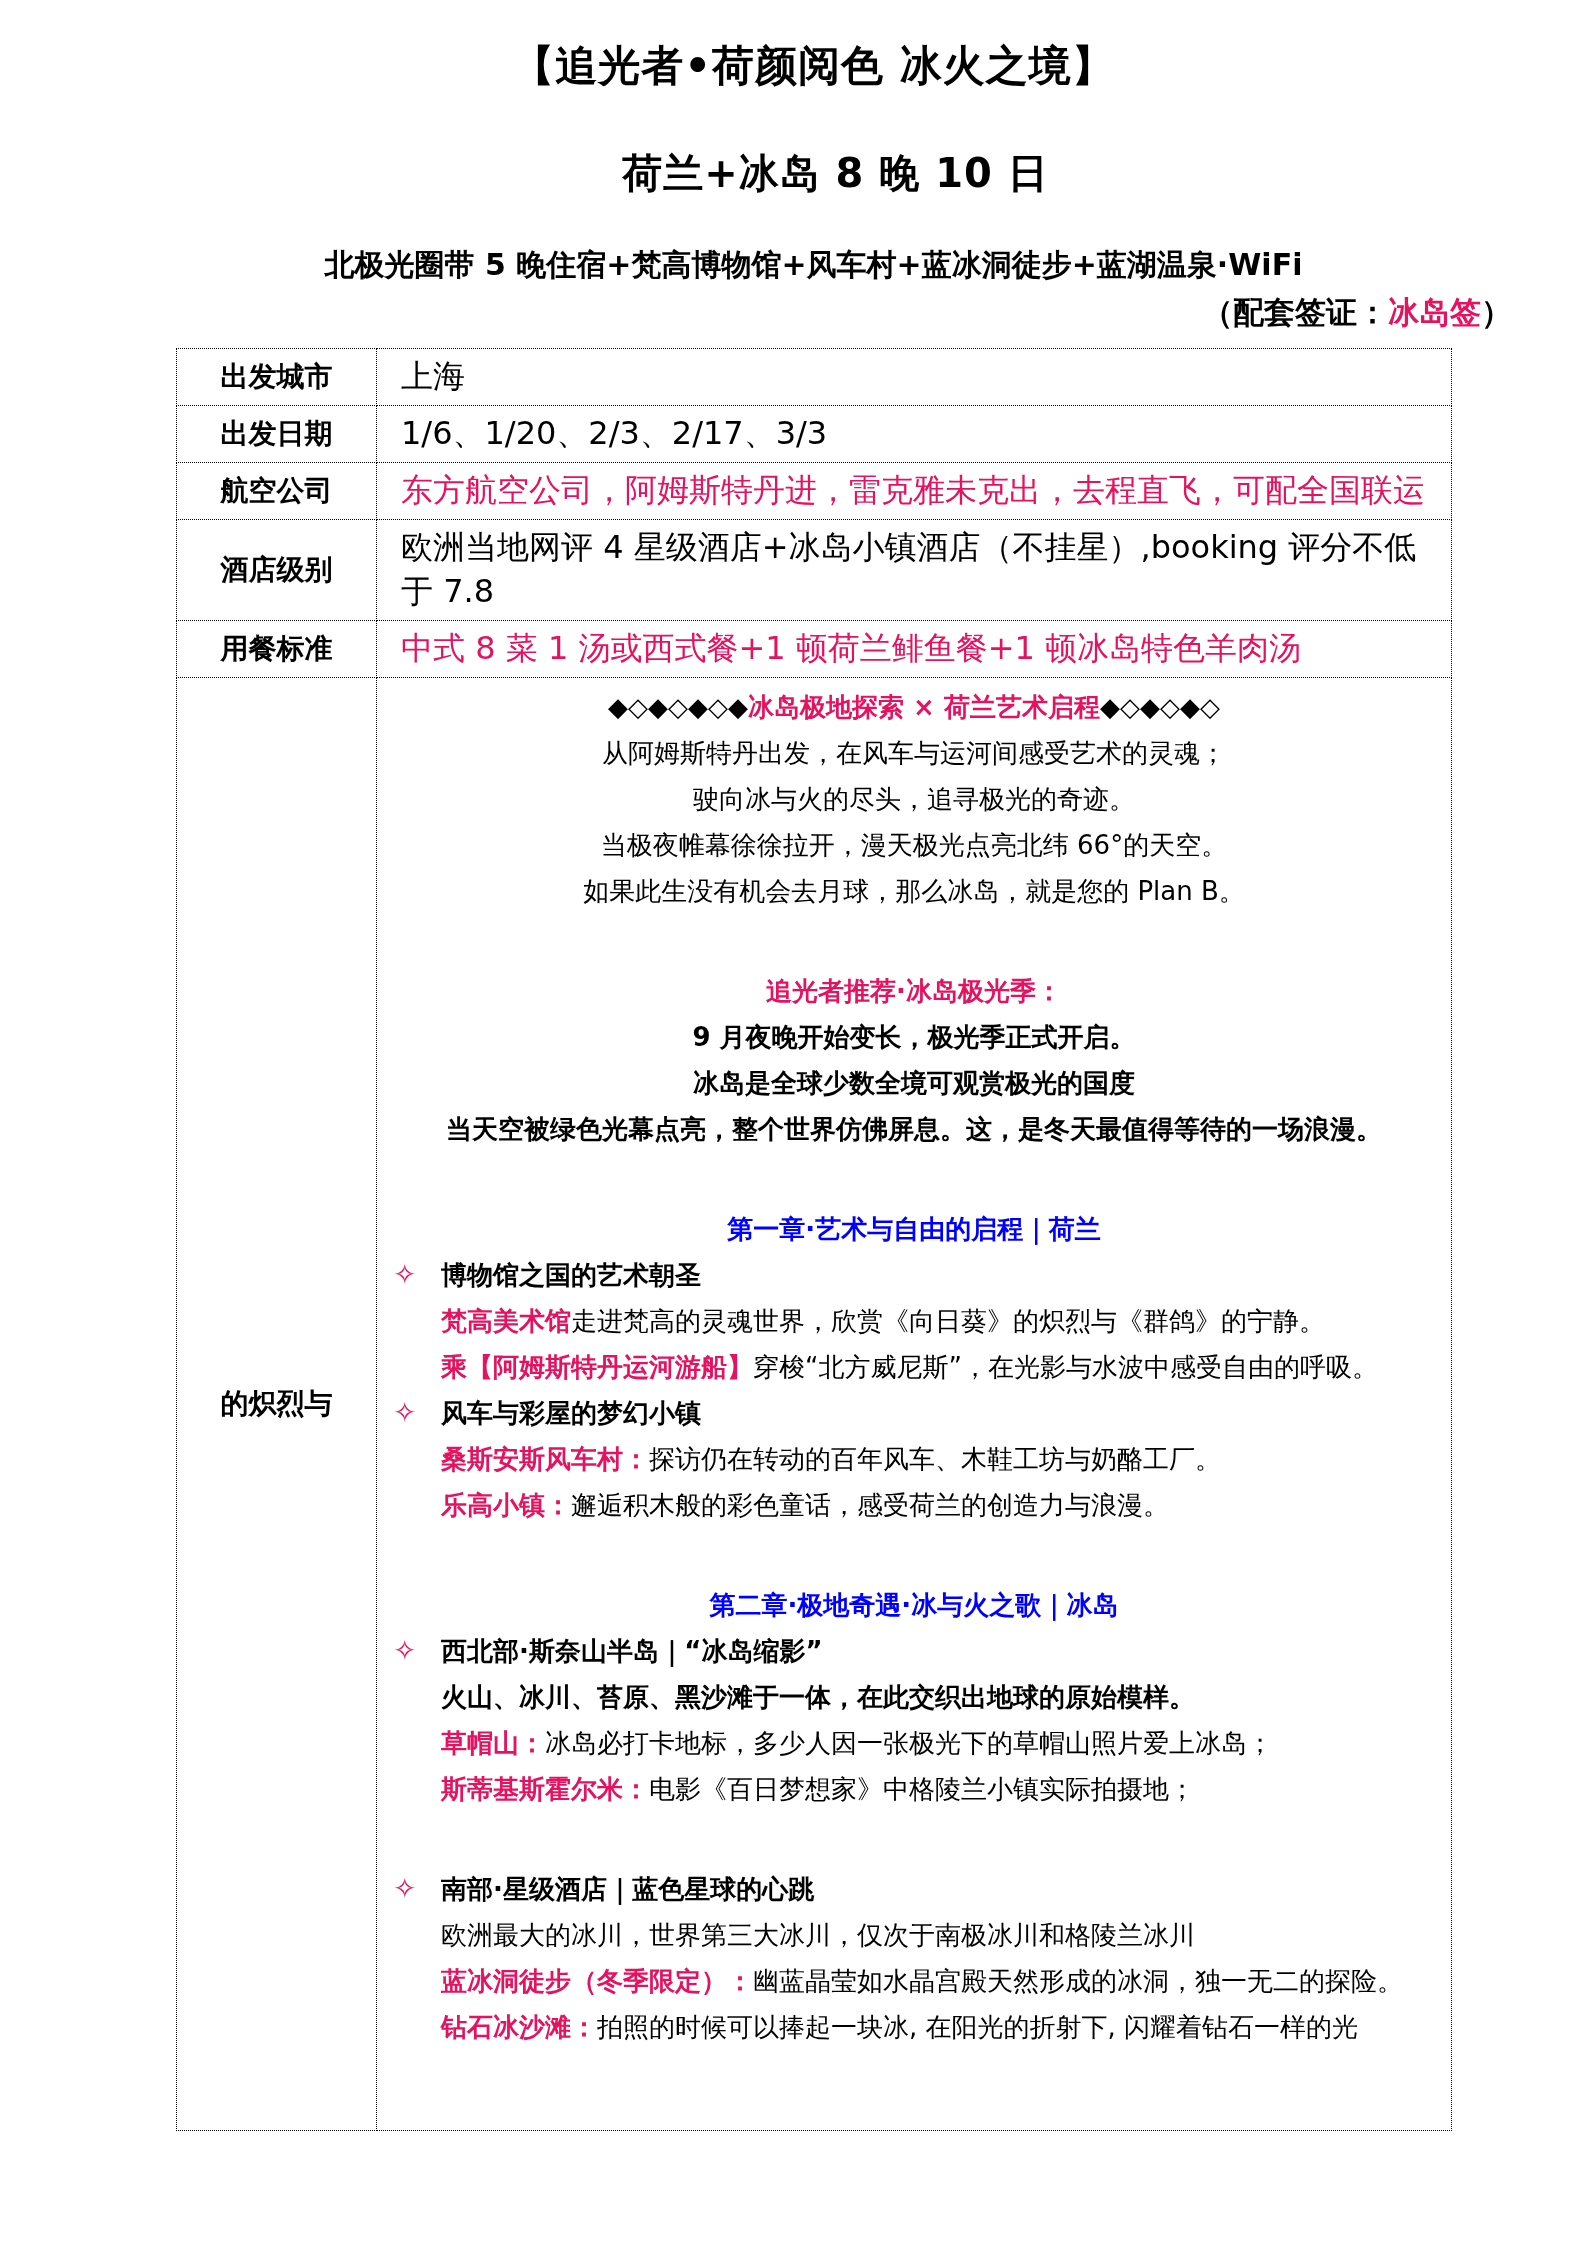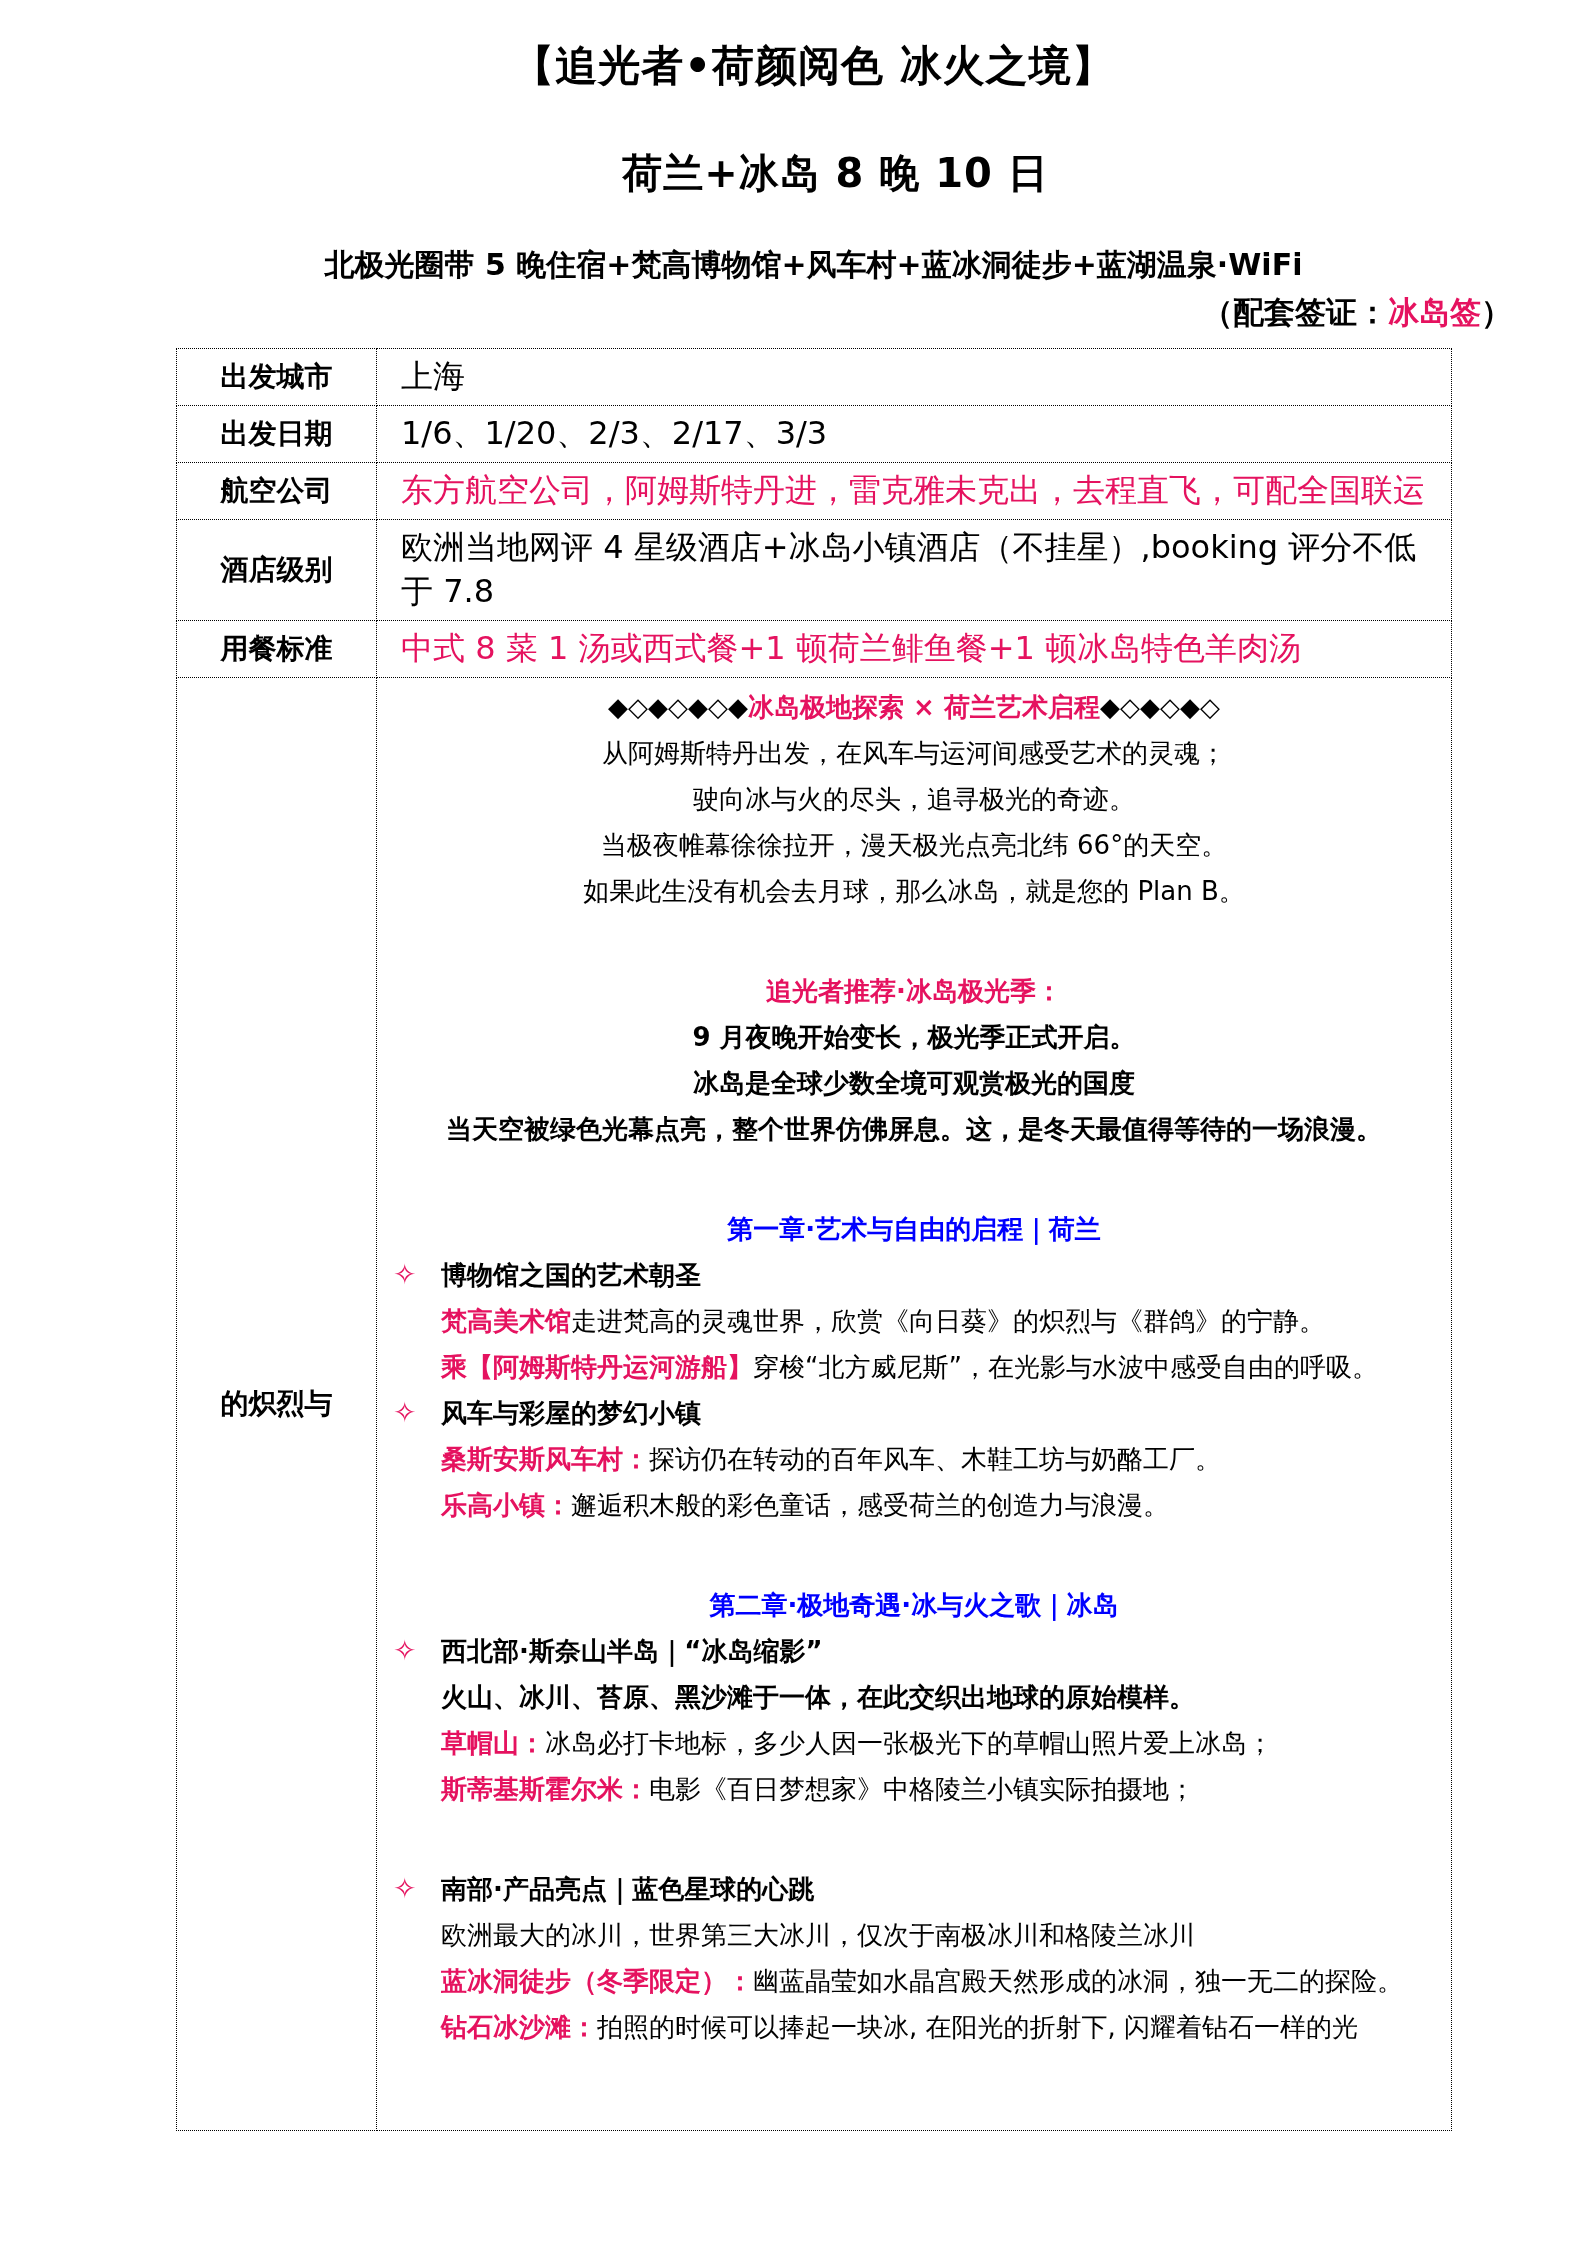--- a/index.html
+++ b/index.html
@@ -136,21 +136,21 @@
               <div class="hl-line bullet"><span class="bullet-glyph">✧</span><span class=" bold">风车与彩屋的梦幻小镇</span></div>
               <div class="hl-line indent"><span class="pink bold">桑斯安斯风车村：</span><span class="">探访仍在转动的百年风车、木鞋工坊与奶酪工厂。</span></div>
               <div class="hl-line indent"><span class="pink bold">乐高小镇：</span><span class="">邂逅积木般的彩色童话，感受荷兰的创造力与浪漫。</span></div>
               <div class="gap"></div>
               <div class="hl-line center"><span class="blue bold">第二章·极地奇遇·冰与火之歌｜冰岛</span></div>
               <div class="hl-line bullet"><span class="bullet-glyph">✧</span><span class=" bold">西北部·斯奈山半岛｜“冰岛缩影”</span></div>
               <div class="hl-line indent"><span class=" bold">火山、冰川、苔原、黑沙滩于一体，在此交织出地球的原始模样。</span></div>
               <div class="hl-line indent"><span class="pink bold">草帽山：</span><span class="">冰岛必打卡地标，多少人因一张极光下的草帽山照片爱上冰岛；</span></div>
               <div class="hl-line indent"><span class="pink bold">斯蒂基斯霍尔米：</span><span class="">电影《百日梦想家》中格陵兰小镇实际拍摄地；</span></div>
               <div class="gap"></div>
-              <div class="hl-line bullet"><span class="bullet-glyph">✧</span><span class=" bold">南部·产品亮点｜蓝色星球的心跳</span></div>
+              <div class="hl-line bullet"><span class="bullet-glyph">✧</span><span class=" bold">南部·星级酒店｜蓝色星球的心跳</span></div>
               <div class="hl-line indent"><span class="">欧洲最大的冰川，世界第三大冰川，仅次于南极冰川和格陵兰冰川</span></div>
               <div class="hl-line indent"><span class="pink bold">蓝冰洞徒步（冬季限定）：</span><span class="">幽蓝晶莹如水晶宫殿天然形成的冰洞，独一无二的探险。</span></div>
               <div class="hl-line indent"><span class="pink bold">钻石冰沙滩：</span><span class="">拍照的时候可以捧起一块冰, 在阳光的折射下, 闪耀着钻石一样的光</span></div>
             </div>
         </td>
       </tr>
     </tbody>
   </table>
 
 </div>

